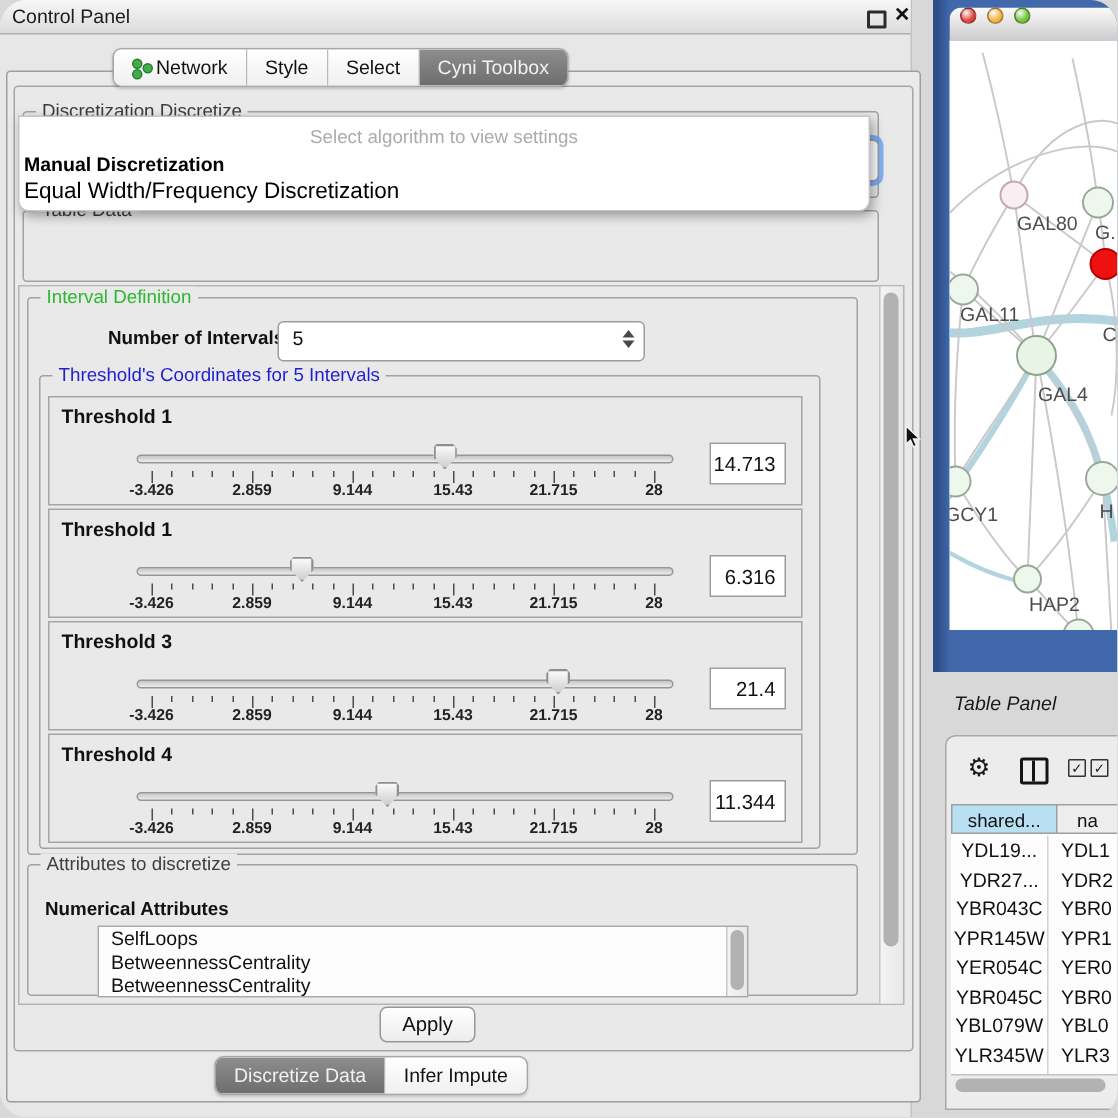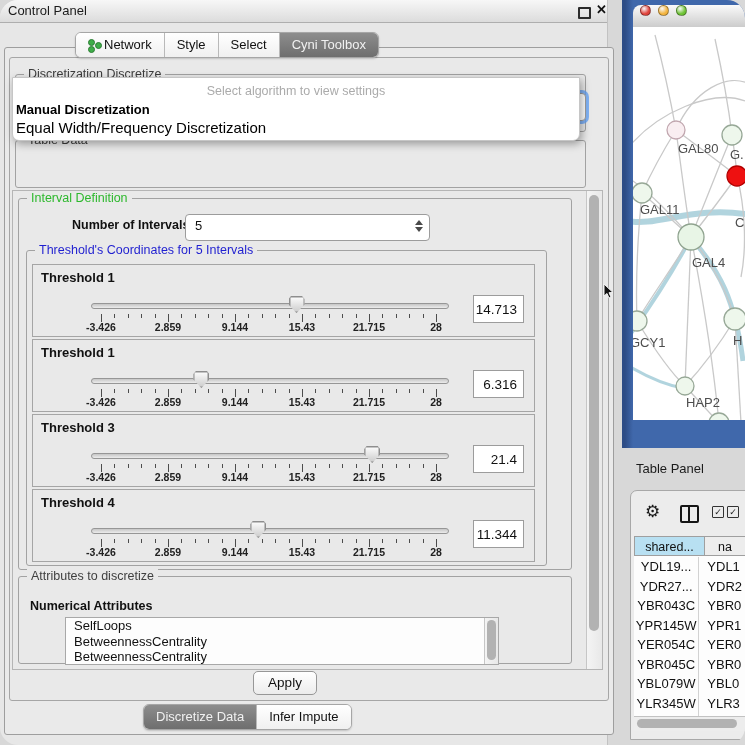--- a/index.html
+++ b/index.html
@@ -54,21 +54,21 @@
   .attritem{font-size:13px;color:#111;padding-left:8px;line-height:15.5px;white-space:nowrap;}
   
   #applybtn{left:253px;top:671px;width:62px;height:22px;background:linear-gradient(#ffffff,#ececec);border:1px solid #979797;border-radius:5px;font-size:13.5px;color:#111;text-align:center;line-height:21px;}
   
   #netframe{left:622px;top:0;width:123px;height:448px;background:linear-gradient(to right,#2e4d86 0px,#2e4d86 3px,#4068ab 11px,#4068ab 100%);}
   #nettitle{left:633px;top:5px;width:112px;height:22px;background:linear-gradient(#fafafa,#cccccc);border-radius:8px 0 0 0;border-bottom:1px solid #9a9a9a;}
   .light{position:absolute;top:5px;width:11px;height:11px;border-radius:50%;}
   #canvas{left:633px;top:27px;width:112px;height:393px;background:#fff;overflow:hidden;}
   .nodelabel{position:absolute;font-size:13px;color:#4d4d4d;white-space:nowrap;}
   
-  #tp-title{left:636px;top:461px;font-size:13px;color:#1b1b1b;}
+  #tp-title{left:636px;top:461px;font-size:13px;color:#1b1b1b;font-style:italic;}
   #tp-box{left:630px;top:490px;width:120px;height:248px;background:#ececec;border:1px solid #a8a8a8;border-radius:7px 0 0 0;}
   #gear{left:645px;top:501px;font-size:17px;color:#1a1a1a;}
   #colico{left:680px;top:505px;width:15px;height:14px;border:2px solid #151515;border-radius:2px;}
   #colico i{position:absolute;left:6px;top:0;width:2px;height:14px;background:#151515;}
   .cbico{position:absolute;top:506px;width:10px;height:10px;border:1.5px solid #333;border-radius:1px;font-size:9px;line-height:10px;text-align:center;color:#222;}
   #tbl{left:634px;top:536px;width:111px;height:180px;background:#fdfdfd;overflow:hidden;}
   .hcell{position:absolute;top:0;height:20px;font-size:12.5px;color:#111;text-align:center;line-height:20px;border:1px solid #9f9f9f;box-sizing:border-box;overflow:hidden;}
   .trow{position:absolute;left:0;width:111px;height:19.5px;display:flex;}
   .tc1{width:70px;text-align:center;font-size:13px;color:#111;line-height:19.5px;border-right:1px solid #d2d2d2;overflow:hidden;}
   .tc2{width:41px;padding-left:8px;font-size:13px;color:#111;line-height:19.5px;overflow:hidden;white-space:nowrap;}

